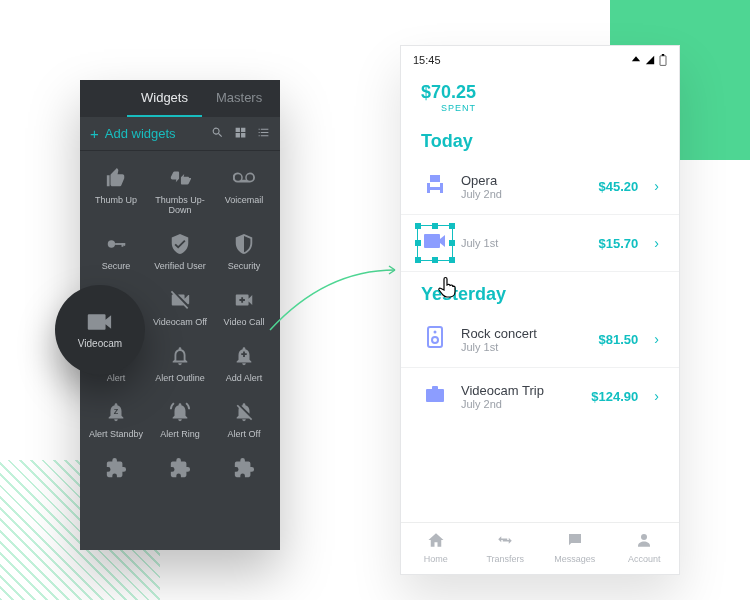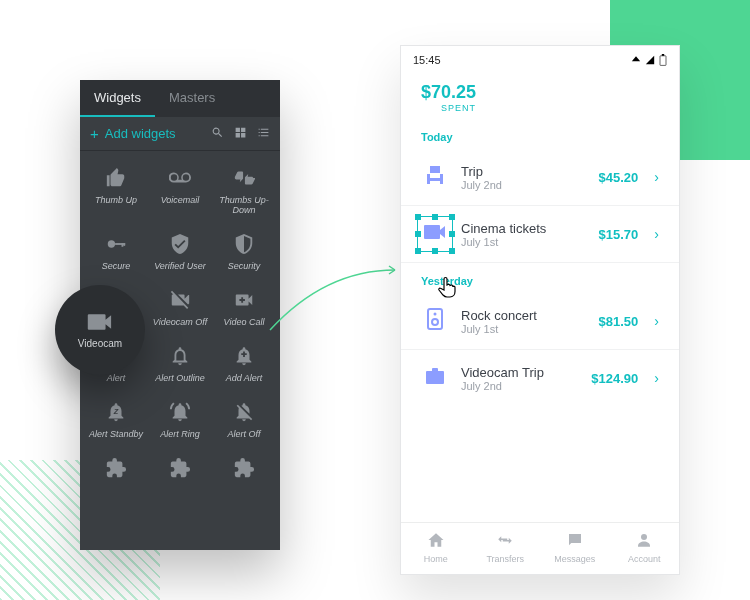--- a/index.html
+++ b/index.html
@@ -20,37 +20,37 @@
 }
 .widgets-panel {
   position: absolute; top: 80px; left: 80px;
   width: 200px; height: 470px;
   background: #3a3e42; color: #cfd2d5;
   box-shadow: 0 24px 48px rgba(0,0,0,.25);
   display: flex; flex-direction: column; overflow: hidden;
 }
 .tabs { display: flex; background: #2e3135; }
 .tab { padding: 10px 14px; font-size: 13px; color: #878c91; cursor: pointer; }
-.tab.active { color: #e7e9eb; border-bottom: 2px solid #18bdbf; }
+.tab.active { color: #e7e9eb; border-bottom: 2px solid #18bdbf; margin-left: 47px; }
 .add-row {
   display: flex; align-items: center; justify-content: space-between;
   padding: 8px 10px; border-bottom: 1px solid #2c2f33;
 }
 .add-link { color: #18bdbf; font-size: 13px; display: flex; align-items: center; gap: 6px; cursor: pointer; }
 .add-link .plus { font-size: 15px; }
 .tool-icons { display: flex; gap: 10px; }
 .tool-icons span { color: #9aa0a6; font-size: 13px; cursor: pointer; }
 .section-header {
   display: flex; align-items: center; justify-content: space-between;
   padding: 8px 10px; background: #4a4e52; font-size: 12px; color: #c9ccd0;
 }
 .chev { transform: rotate(90deg); display: inline-block; color: #7d8288; }
 .icon-grid {
   display: grid; grid-template-columns: repeat(3, 1fr);
-  gap: 0; padding: 6px 4px 10px; overflow-y: auto; font-style: italic;
+  gap: 0; padding: 6px 4px 10px; overflow-y: auto;
 }
 .icon-cell {
   display: flex; flex-direction: column; align-items: center;
   padding: 8px 2px; color: #bfc3c7; font-size: 9px; text-align: center;
   gap: 4px; cursor: pointer;
 }
 .icon-cell .glyph { width: 26px; height: 26px; display: flex; align-items: center; justify-content: center; }
 .icon-cell svg { fill: #8b9095; }
 .bubble {
   position: absolute; left: 55px; top: 285px;
@@ -71,21 +71,21 @@
 .status-bar {
   display: flex; align-items: center; justify-content: space-between;
   padding: 8px 12px; font-size: 11px; color: #222;
 }
 .status-icons { display: flex; gap: 4px; align-items: center; }
 .phone-header { padding: 8px 20px 6px; display: flex; justify-content: space-between; align-items: flex-start; }
 .phone-title { font-size: 30px; font-weight: 700; color: #444a53; letter-spacing: -0.5px; }
 .spent { text-align: right; }
 .spent-amount { color: #11bfc1; font-size: 18px; font-weight: 600; }
 .spent-label { color: #11bfc1; font-size: 9px; letter-spacing: 1px; }
-.group-label { color: #11bfc1; font-size: 11px; font-weight: 600; padding: 12px 20px 6px; }
+.group-label { color: #11bfc1; font-size: 18px; font-weight: 600; padding: 12px 20px 6px; }
 .tx-row {
   display: flex; align-items: center; padding: 14px 20px;
   border-bottom: 1px solid #f0f1f2; gap: 12px;
 }
 .tx-row:last-child { border-bottom: none; }
 .tx-icon { width: 28px; height: 28px; display: flex; align-items: center; justify-content: center; }
 .tx-icon svg { fill: #8c9dff; }
 .tx-info { flex: 1; }
 .tx-name { font-size: 13px; color: #3c4149; font-weight: 500; }
 .tx-date { font-size: 11px; color: #9ba0a8; }
@@ -155,32 +155,32 @@
         <div class="glyph">
           <svg width="22" height="22" viewBox="0 0 24 24">
             <path d="M2 21h3V9H2v12zm19-11c0-1.1-.9-2-2-2h-5.3l.8-3.8V3.6c0-.4-.2-.8-.4-1.1L13 1 6.6 7.6C6.2 7.9 6 8.4 6 9v10c0 1.1.9 2 2 2h8c.8 0 1.5-.5 1.8-1.2l3-7c.1-.3.2-.5.2-.8v-2z"></path>
           </svg>
         </div>
         <div>Thumb Up</div>
       </div>
       <div class="icon-cell">
         <div class="glyph">
           <svg width="22" height="22" viewBox="0 0 24 24">
+            <path d="M12 5H6c-.6 0-1.1.3-1.4.8L2 11v1c0 .8.7 1.5 1.5 1.5H8l-.6 3 3.3-3.3c.2-.2.3-.5.3-.8V6c0-.6-.4-1-1-1zm10 7c0-.8-.7-1.5-1.5-1.5H16l.6-3L13.3 11c-.2.2-.3.5-.3.8V18c0 .6.4 1 1 1h6c.6 0 1.1-.3 1.4-.8L24 13v-1z"></path>
+          </svg>
+        </div>
+        <div>Thumbs Up-Down</div>
+      </div>
+      <div class="icon-cell">
+        <div class="glyph">
+          <svg width="22" height="22" viewBox="0 0 24 24">
             <path d="M18.5 6A5.5 5.5 0 0014 14h-4a5.5 5.5 0 10-4.5 3h13a5.5 5.5 0 000-11zM5.5 15a3.5 3.5 0 110-7 3.5 3.5 0 010 7zm13 0a3.5 3.5 0 110-7 3.5 3.5 0 010 7z"></path>
           </svg>
         </div>
         <div>Voicemail</div>
-      </div>
-      <div class="icon-cell">
-        <div class="glyph">
-          <svg width="22" height="22" viewBox="0 0 24 24">
-            <path d="M12 5H6c-.6 0-1.1.3-1.4.8L2 11v1c0 .8.7 1.5 1.5 1.5H8l-.6 3 3.3-3.3c.2-.2.3-.5.3-.8V6c0-.6-.4-1-1-1zm10 7c0-.8-.7-1.5-1.5-1.5H16l.6-3L13.3 11c-.2.2-.3.5-.3.8V18c0 .6.4 1 1 1h6c.6 0 1.1-.3 1.4-.8L24 13v-1z"></path>
-          </svg>
-        </div>
-        <div>Thumbs Up-Down</div>
       </div>
       <div class="icon-cell">
         <div class="glyph">
           <svg width="22" height="22" viewBox="0 0 24 24">
             <circle cx="7" cy="12" r="4"></circle>
             <rect x="11" y="11" width="11" height="2"></rect>
             <rect x="18" y="11" width="2" height="4"></rect>
             <rect x="20" y="11" width="2" height="3"></rect>
           </svg>
         </div>
@@ -339,42 +339,41 @@
   </div>
   <div id="tx-groups">
       <div class="group-label">Today</div>
       <div class="tx-row">
         <div class="tx-icon">
           <div><svg width="24" height="24" viewBox="0 0 24 24">
               <path d="M7 3h10v7H7zM4 11h3v4h10v-4h3v10h-3v-3H7v3H4z"></path>
             </svg></div>
         </div>
         <div class="tx-info">
-          <div class="tx-name">Trip</div>
+          <div class="tx-name">Opera</div>
           <div class="tx-date">July 2nd</div>
         </div>
         <div class="tx-amt">$45.20</div>
         <div class="tx-chev">›</div>
       </div>
       <div class="tx-row">
         <div class="tx-icon sel-box">
           <div><svg width="24" height="18" viewBox="0 0 24 18">
               <path d="M17 7V3a1 1 0 00-1-1H2a1 1 0 00-1 1v12a1 1 0 001 1h14a1 1 0 001-1v-4l5 4V3l-5 4z"></path>
             </svg></div>
           <div class="sel-handle h-tl"></div>
           <div class="sel-handle h-tr"></div>
           <div class="sel-handle h-bl"></div>
           <div class="sel-handle h-br"></div>
           <div class="sel-handle h-tm"></div>
           <div class="sel-handle h-bm"></div>
           <div class="sel-handle h-ml"></div>
           <div class="sel-handle h-mr"></div>
         </div>
         <div class="tx-info">
-          <div class="tx-name">Cinema tickets</div>
           <div class="tx-date">July 1st</div>
         </div>
         <div class="tx-amt">$15.70</div>
         <div class="tx-chev">›</div>
       </div>
       <div class="group-label">Yesterday</div>
       <div class="tx-row">
         <div class="tx-icon">
           <div><svg width="24" height="24" viewBox="0 0 24 24">
               <rect x="5" y="2" width="14" height="20" rx="2" fill="none" stroke="#8c9dff" stroke-width="2"></rect>

